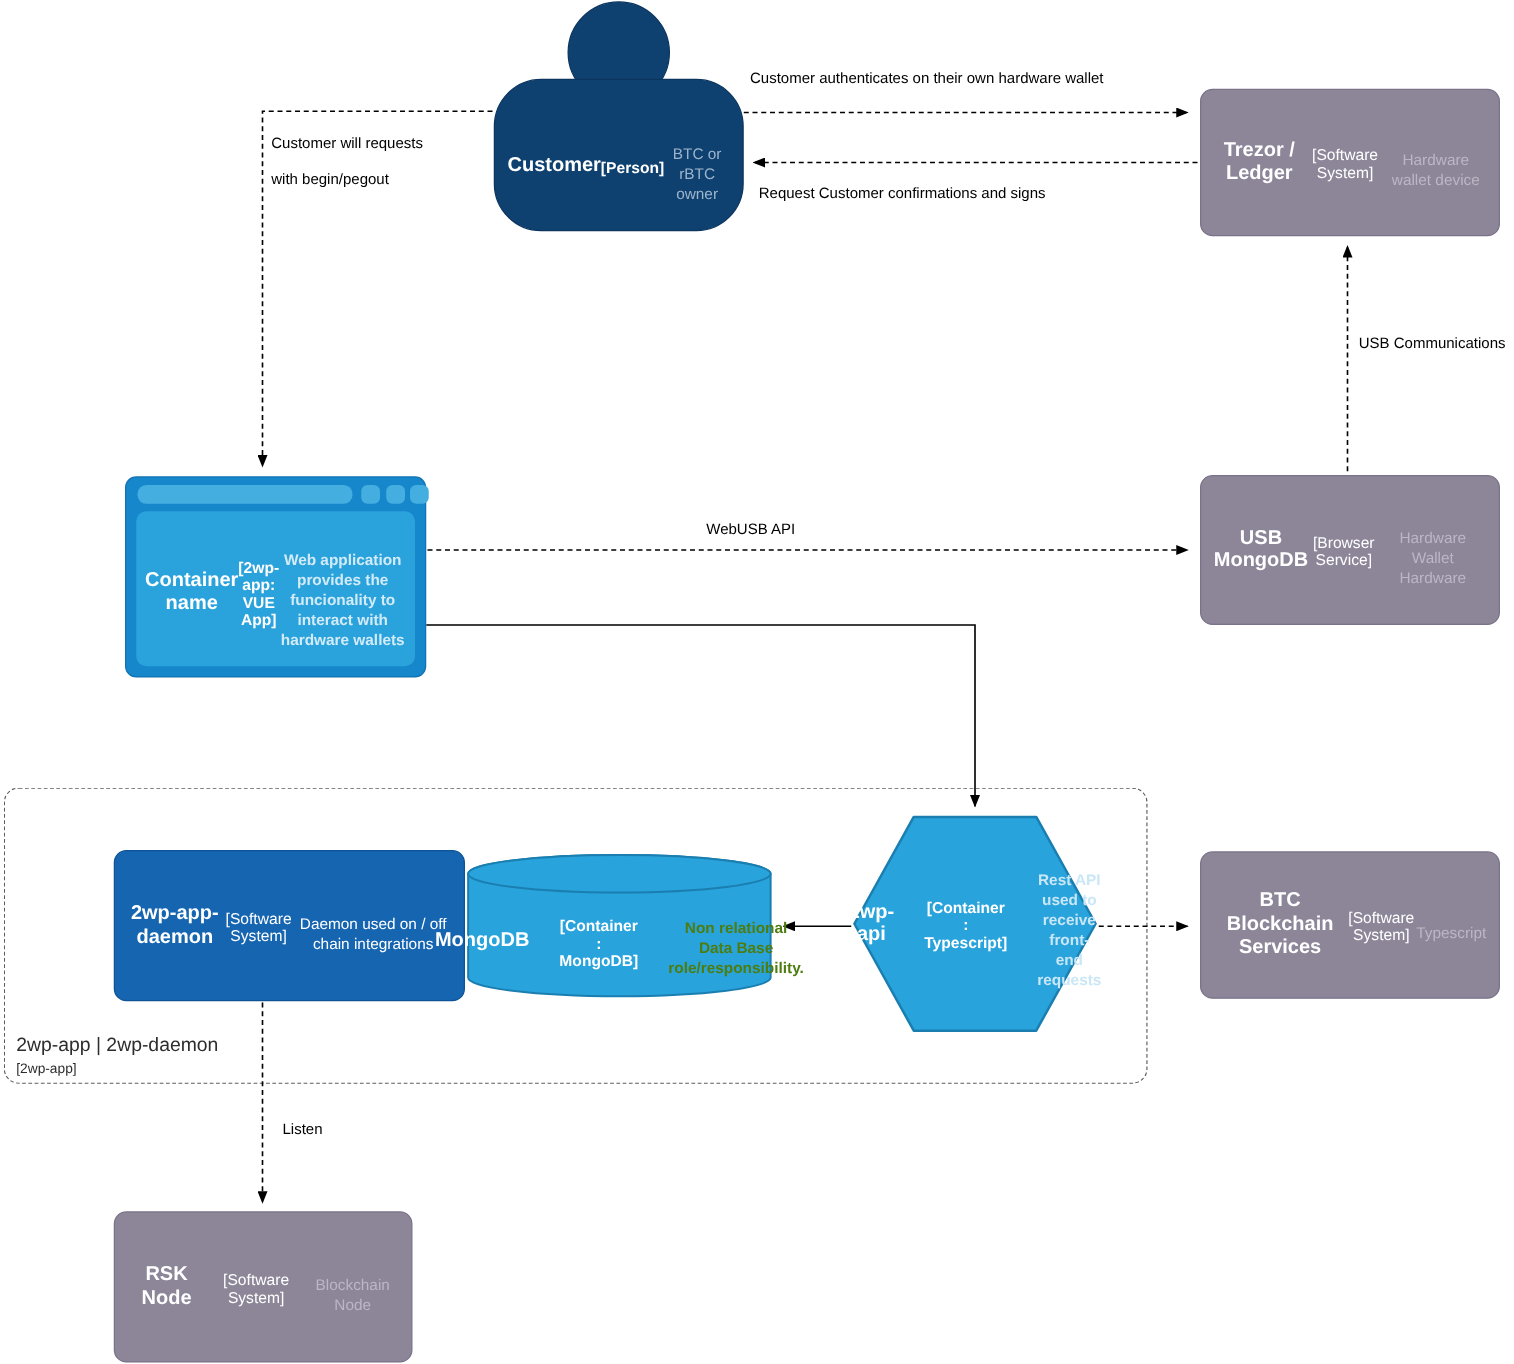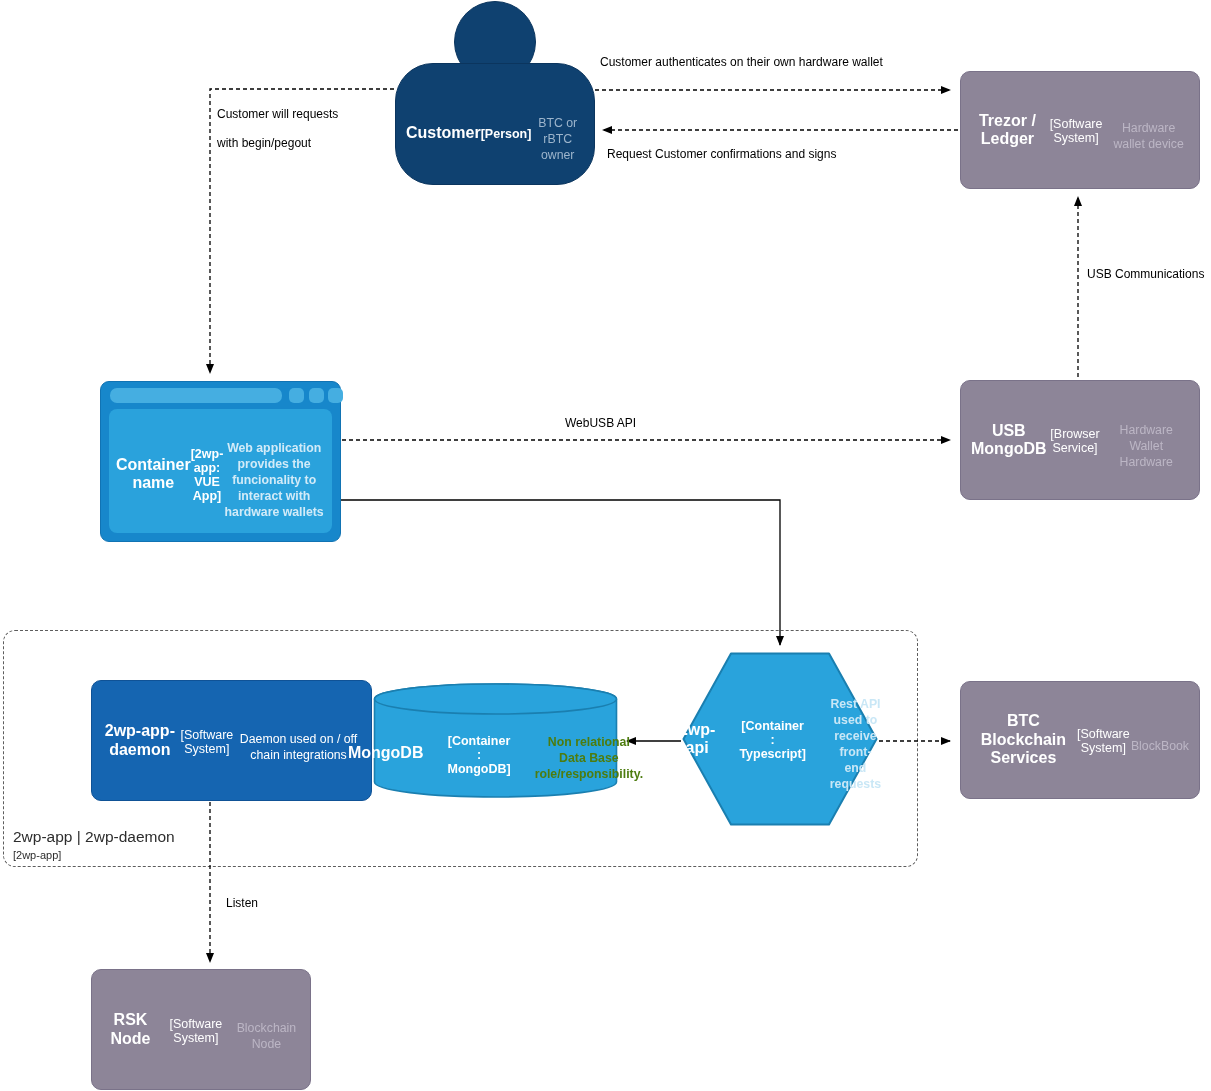--- a/index.html
+++ b/index.html
@@ -166,25 +166,25 @@
       <div class="title">2wp-api</div>
       <div class="subtitle bold">[Container : Typescript]</div>
       <div class="desc bold">Rest API used to receive front-end requests</div>
     </div>
   </div>
 
   <div class="node gray" style="left:960px; top:681px; width:240px; height:118px;">
     <div class="stack">
       <div class="title">BTC Blockchain Services</div>
       <div class="subtitle">[Software System]</div>
-      <div class="desc">BlockBook</div>
+      <div class="desc">Typescript</div>
     </div>
   </div>
 
-  <div class="node gray" style="left:91px; top:969px; width:220px; height:121px;">
+  <div class="node gray" style="left:91px; top:969px; width:239px; height:121px;">
     <div class="stack">
       <div class="title">RSK Node</div>
       <div class="subtitle">[Software System]</div>
       <div class="desc">Blockchain Node</div>
     </div>
   </div>
 
 </div>
 
 </body></html>

